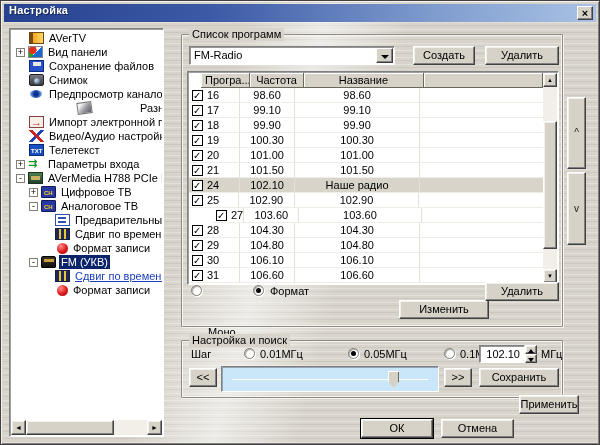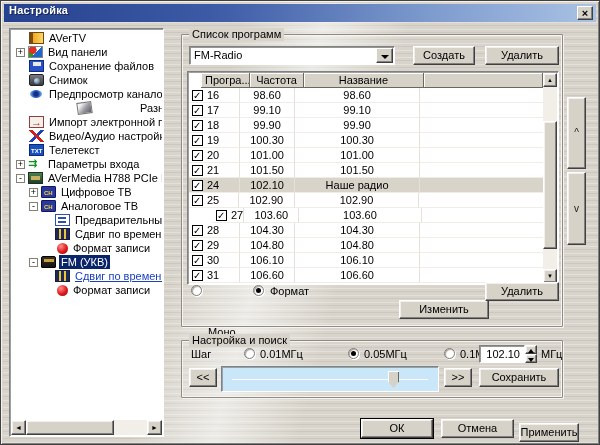--- a/index.html
+++ b/index.html
@@ -442,15 +442,15 @@
   <div class="slider">
     <div class="groove"></div>
     <div class="thumb" id="slider-thumb" style="left: 166px;"></div>
   </div>
   <div class="btn raised" style="left:443px; top:367px; width:28px; height:19px;"><span>&gt;&gt;</span></div>
   <div class="btn raised" style="left:478px; top:367px; width:80px; height:19px;"><span>Сохранить</span></div>
 
   
   <div class="btn raised footer-btn" style="left:440px; top:418px; width:73px;"><span>Отмена</span></div>
   <div class="btn raised footer-btn default" style="left:360px; top:418px; width:72px;"><span>ОК</span></div>
-  <div class="btn raised footer-btn" style="left:518px; top:422px; width:60px;"><span>Применить</span></div>
+  <div class="btn raised footer-btn" style="left:518px; top:394px; width:60px;"><span>Применить</span></div>
 
 </div>
 
 </body></html>

